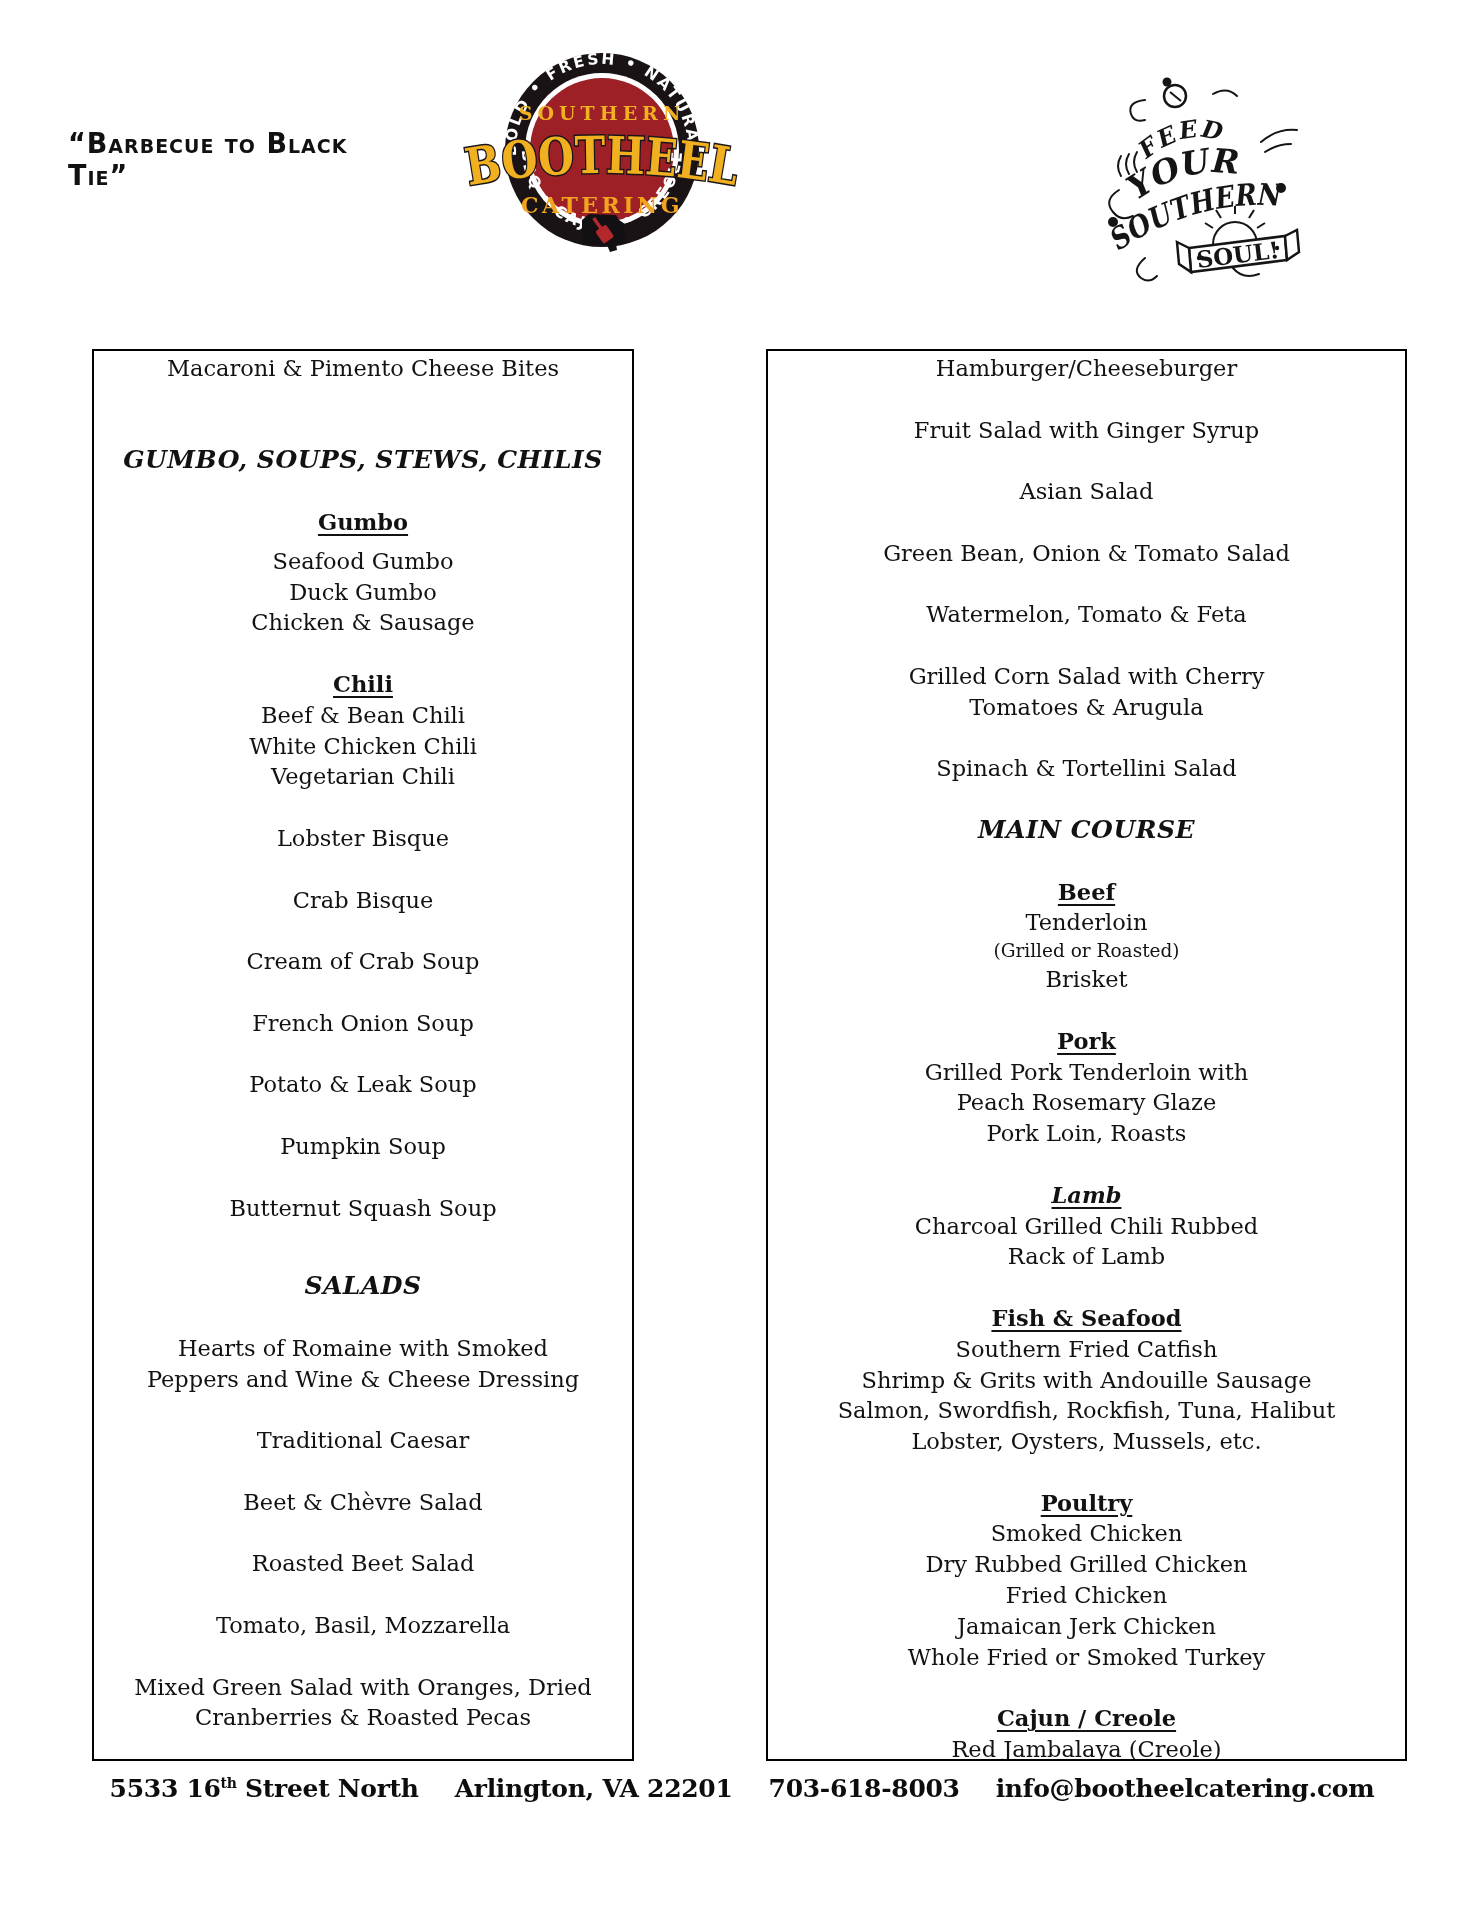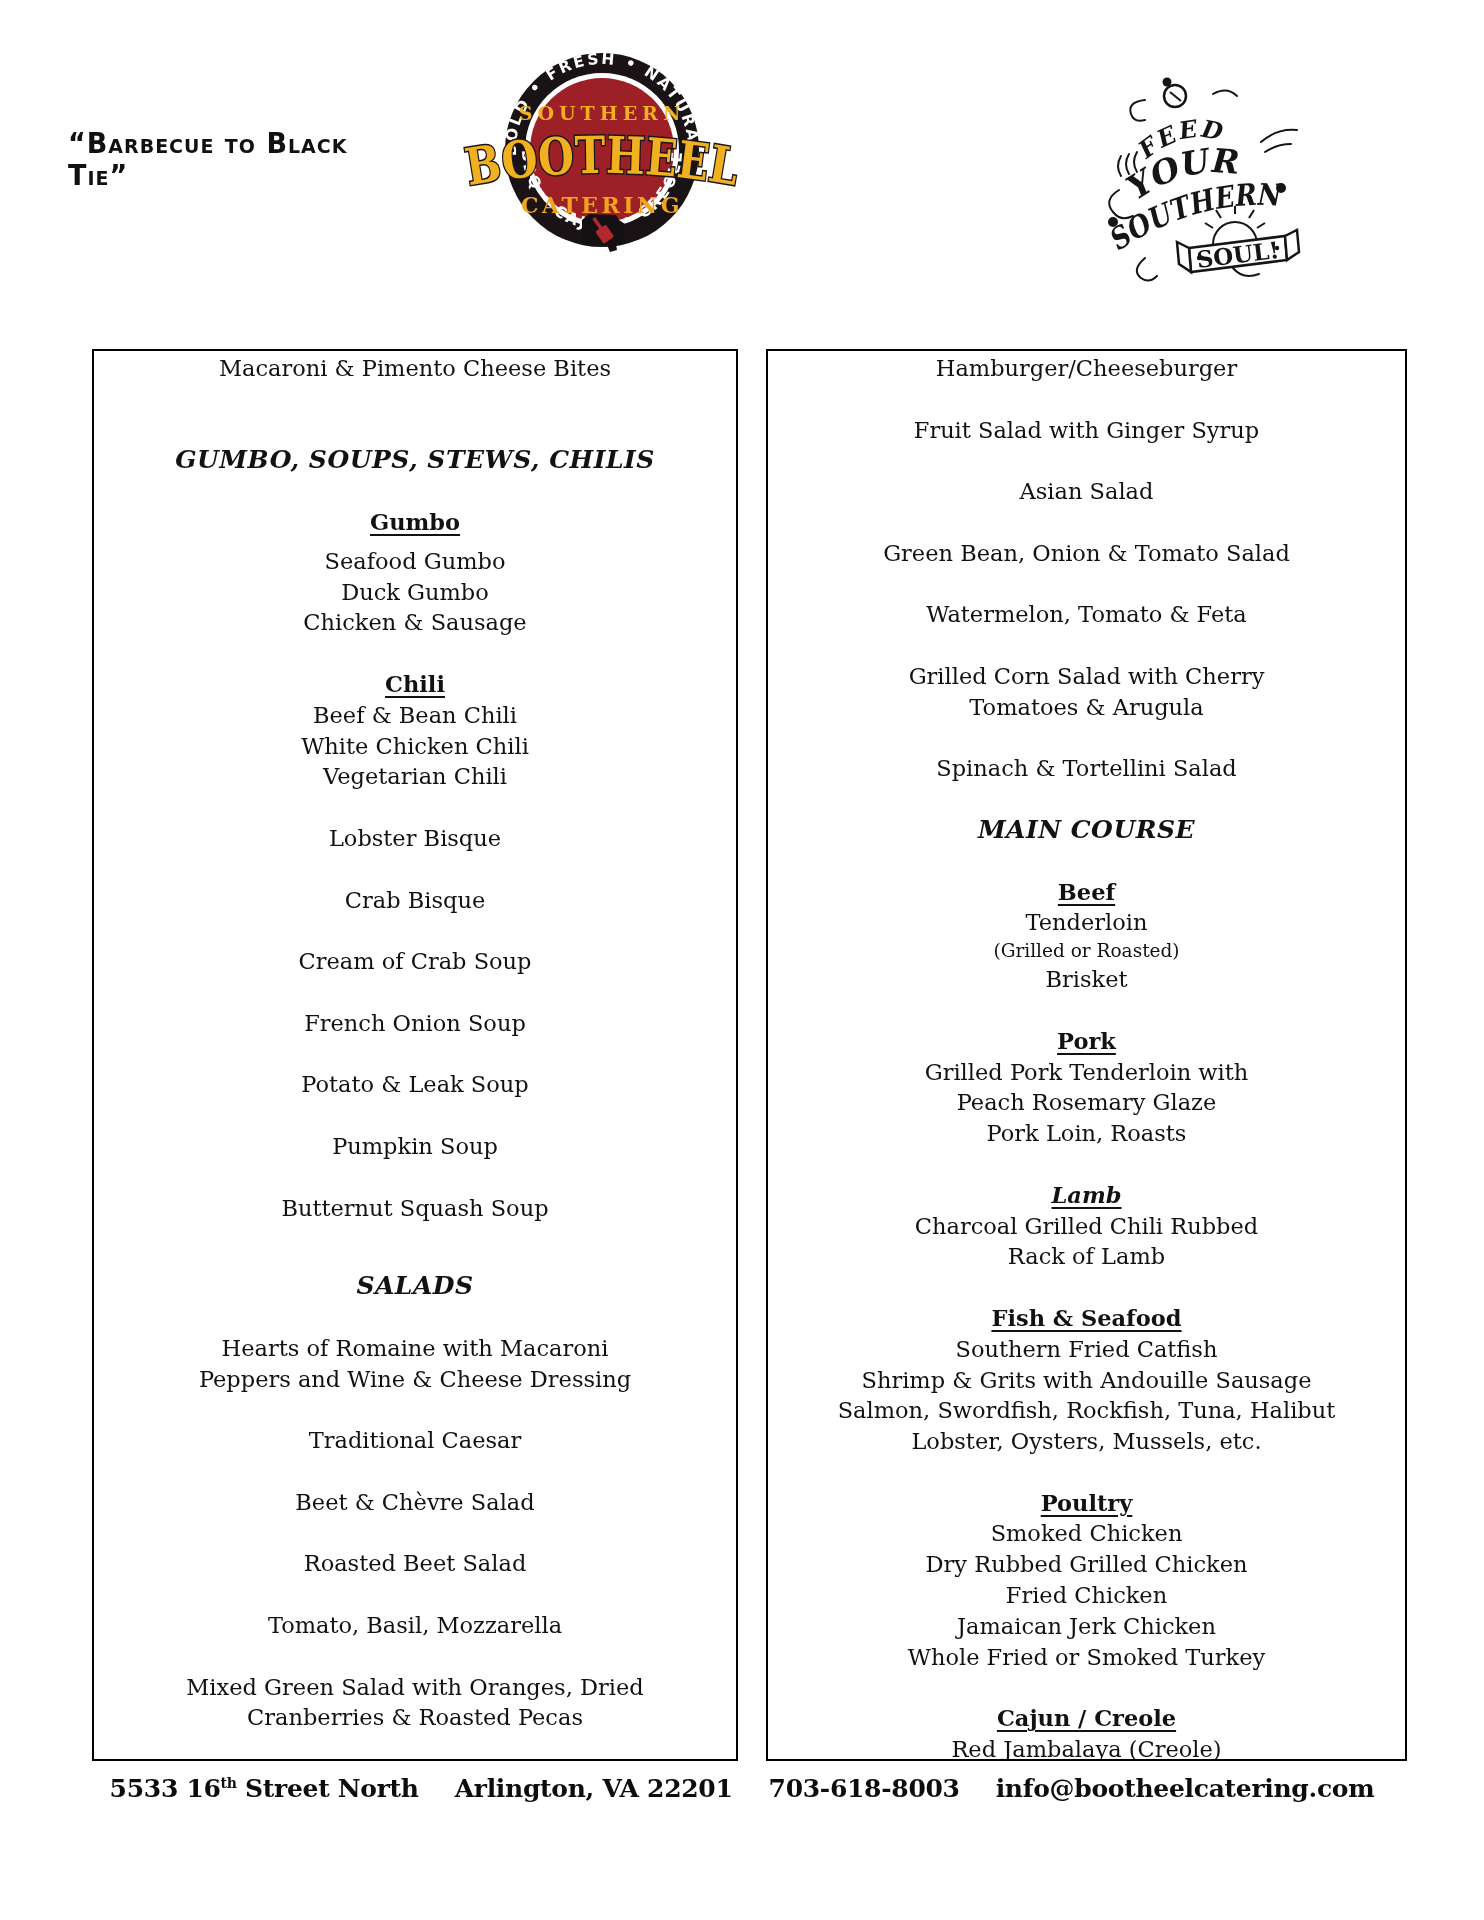--- a/index.html
+++ b/index.html
@@ -14,21 +14,21 @@
     font-variant:small-caps;font-size:27px;letter-spacing:1px;color:#111;
     transform:scaleY(1.05);
   }
   .logo-wrap{position:absolute;left:452px;top:46px;width:300px;height:214px;}
   .emblem-wrap{position:absolute;left:1085px;top:70px;width:220px;height:212px;}
   
   .menu-box{
     position:absolute;top:349px;height:1412px;border:2px solid #000;
     box-sizing:border-box;text-align:center;padding-top:2px;overflow:hidden;
   }
-  .menu-box.left{left:92px;width:646px;}
+  .menu-box.left{left:92px;width:542px;}
   .menu-box.right{left:766px;width:641px;}
   .m-block{font-size:22.5px;}
   .m-line{line-height:30.8px;white-space:nowrap;}
   .style-section{font-size:25px;font-weight:700;font-style:italic;letter-spacing:0.5px;}
   .style-head{font-weight:700;text-decoration:underline;text-decoration-thickness:2px;text-underline-offset:4px;}
   .style-head-italic{font-weight:700;font-style:italic;text-decoration:underline;text-decoration-thickness:2px;text-underline-offset:4px;}
   .style-small .m-line{font-size:18.5px;line-height:26px;}
   
   .footer{
     position:absolute;left:0;top:1774px;width:1484px;
@@ -165,21 +165,21 @@
     <div class="m-block style-item" style="margin-top: 30.8px; text-align: center;">
       <div class="m-line">Pumpkin Soup</div>
     </div>
     <div class="m-block style-item" style="margin-top: 30.8px;">
       <div class="m-line">Butternut Squash Soup</div>
     </div>
     <div class="m-block style-section" style="margin-top: 48px;">
       <div class="m-line">SALADS</div>
     </div>
     <div class="m-block style-item" style="margin-top: 30.8px;">
-      <div class="m-line">Hearts of Romaine with Macaroni</div>
+      <div class="m-line">Hearts of Romaine with Smoked</div>
       <div class="m-line">Peppers and Wine &amp; Cheese Dressing</div>
     </div>
     <div class="m-block style-item" style="margin-top: 30.8px;">
       <div class="m-line">Traditional Caesar</div>
     </div>
     <div class="m-block style-item" style="margin-top: 30.8px;">
       <div class="m-line">Beet &amp; Chèvre Salad</div>
     </div>
     <div class="m-block style-item" style="margin-top: 30.8px;">
       <div class="m-line">Roasted Beet Salad</div>

